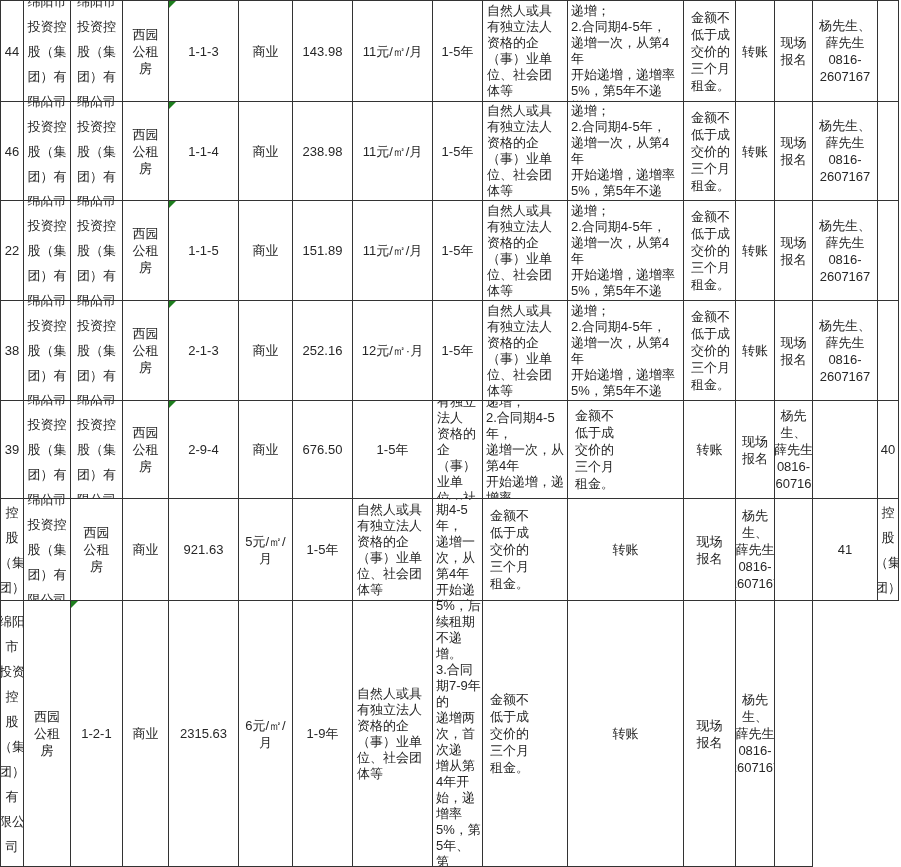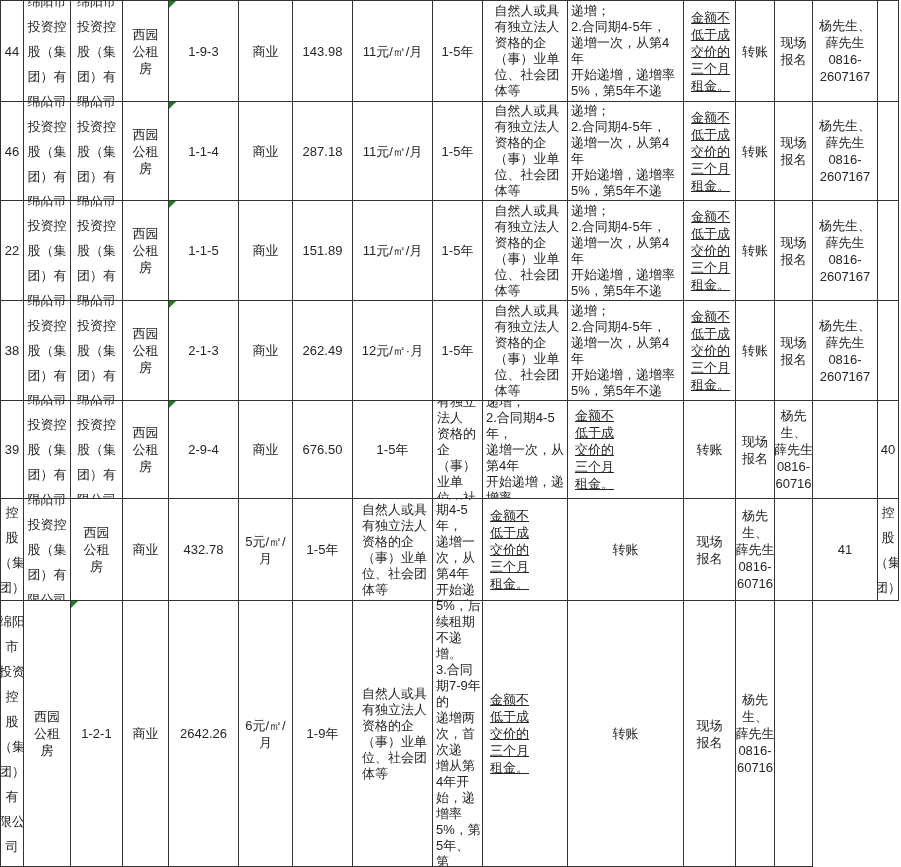--- a/index.html
+++ b/index.html
@@ -22,25 +22,25 @@
     border-bottom:1px solid var(--border,#333);
     position:relative;
     display:flex;align-items:center;justify-content:center;
     font-size:13px;line-height:17px;
     overflow:hidden;
   }
   .txt{white-space:pre-line;text-align:center;}
   
   .col-qualification,.col-increase_terms,.col-deposit{justify-content:flex-start;}
   .col-qualification .txt,.col-increase_terms .txt,.col-deposit .txt{text-align:left;}
-  .col-qualification{padding-left:4px;justify-content:center;}
+  .col-qualification{padding-left:4px;}
   .col-qualification .txt{line-height:16px;}
   .col-increase_terms{padding-left:3px;padding-right:1px;justify-content:flex-end;}
   .col-increase_terms .txt{line-height:16px;}
-  .col-deposit{padding-left:7px;text-decoration:underline;}
+  .col-deposit{padding-left:7px;}
   .col-lessor .txt,.col-owner .txt{line-height:25px;}
   
   .flag{
     position:absolute;top:0;left:0;width:0;height:0;
     border-top:7px solid var(--flag,#1e7e1e);
     border-right:7px solid transparent;
   }
 </style>
 </head>
 <body style="background: rgb(255, 255, 255);">
@@ -63,21 +63,21 @@
 团）有
 限公司</span>
     </div>
     <div class="cell col-project">
       <span class="txt">西园
 公租
 房</span>
     </div>
     <div class="cell col-unit">
       <span class="flag"></span>
-      <span class="txt">1-9-3</span>
+      <span class="txt">1-1-3</span>
     </div>
     <div class="cell col-use_type">
       <span class="txt">商业</span>
     </div>
     <div class="cell col-area">
       <span class="txt">143.98</span>
     </div>
     <div class="cell col-price">
       <span class="txt">11元/㎡/月</span>
     </div>
@@ -144,21 +144,21 @@
 房</span>
     </div>
     <div class="cell col-unit">
       <span class="flag"></span>
       <span class="txt">1-1-4</span>
     </div>
     <div class="cell col-use_type">
       <span class="txt">商业</span>
     </div>
     <div class="cell col-area">
-      <span class="txt">287.18</span>
+      <span class="txt">238.98</span>
     </div>
     <div class="cell col-price">
       <span class="txt">11元/㎡/月</span>
     </div>
     <div class="cell col-term">
       <span class="txt">1-5年</span>
     </div>
     <div class="cell col-qualification">
       <span class="txt">自然人或具
 有独立法人
@@ -294,21 +294,21 @@
 房</span>
     </div>
     <div class="cell col-unit">
       <span class="flag"></span>
       <span class="txt">2-1-3</span>
     </div>
     <div class="cell col-use_type">
       <span class="txt">商业</span>
     </div>
     <div class="cell col-area">
-      <span class="txt">262.49</span>
+      <span class="txt">252.16</span>
     </div>
     <div class="cell col-price">
       <span class="txt">12元/㎡·月</span>
     </div>
     <div class="cell col-term">
       <span class="txt">1-5年</span>
     </div>
     <div class="cell col-qualification">
       <span class="txt">自然人或具
 有独立法人
@@ -437,21 +437,21 @@
     </div>
     <div class="cell col-project">
       <span class="txt">西园
 公租
 房</span>
     </div>
     <div class="cell col-use_type">
       <span class="txt">商业</span>
     </div>
     <div class="cell col-area">
-      <span class="txt">432.78</span>
+      <span class="txt">921.63</span>
     </div>
     <div class="cell col-price">
       <span class="txt">5元/㎡/月</span>
     </div>
     <div class="cell col-term">
       <span class="txt">1-5年</span>
     </div>
     <div class="cell col-qualification">
       <span class="txt">自然人或具
 有独立法人
@@ -512,21 +512,21 @@
 房</span>
     </div>
     <div class="cell col-unit">
       <span class="flag"></span>
       <span class="txt">1-2-1</span>
     </div>
     <div class="cell col-use_type">
       <span class="txt">商业</span>
     </div>
     <div class="cell col-area">
-      <span class="txt">2642.26</span>
+      <span class="txt">2315.63</span>
     </div>
     <div class="cell col-price">
       <span class="txt">6元/㎡/月</span>
     </div>
     <div class="cell col-term">
       <span class="txt">1-9年</span>
     </div>
     <div class="cell col-qualification">
       <span class="txt">自然人或具
 有独立法人

